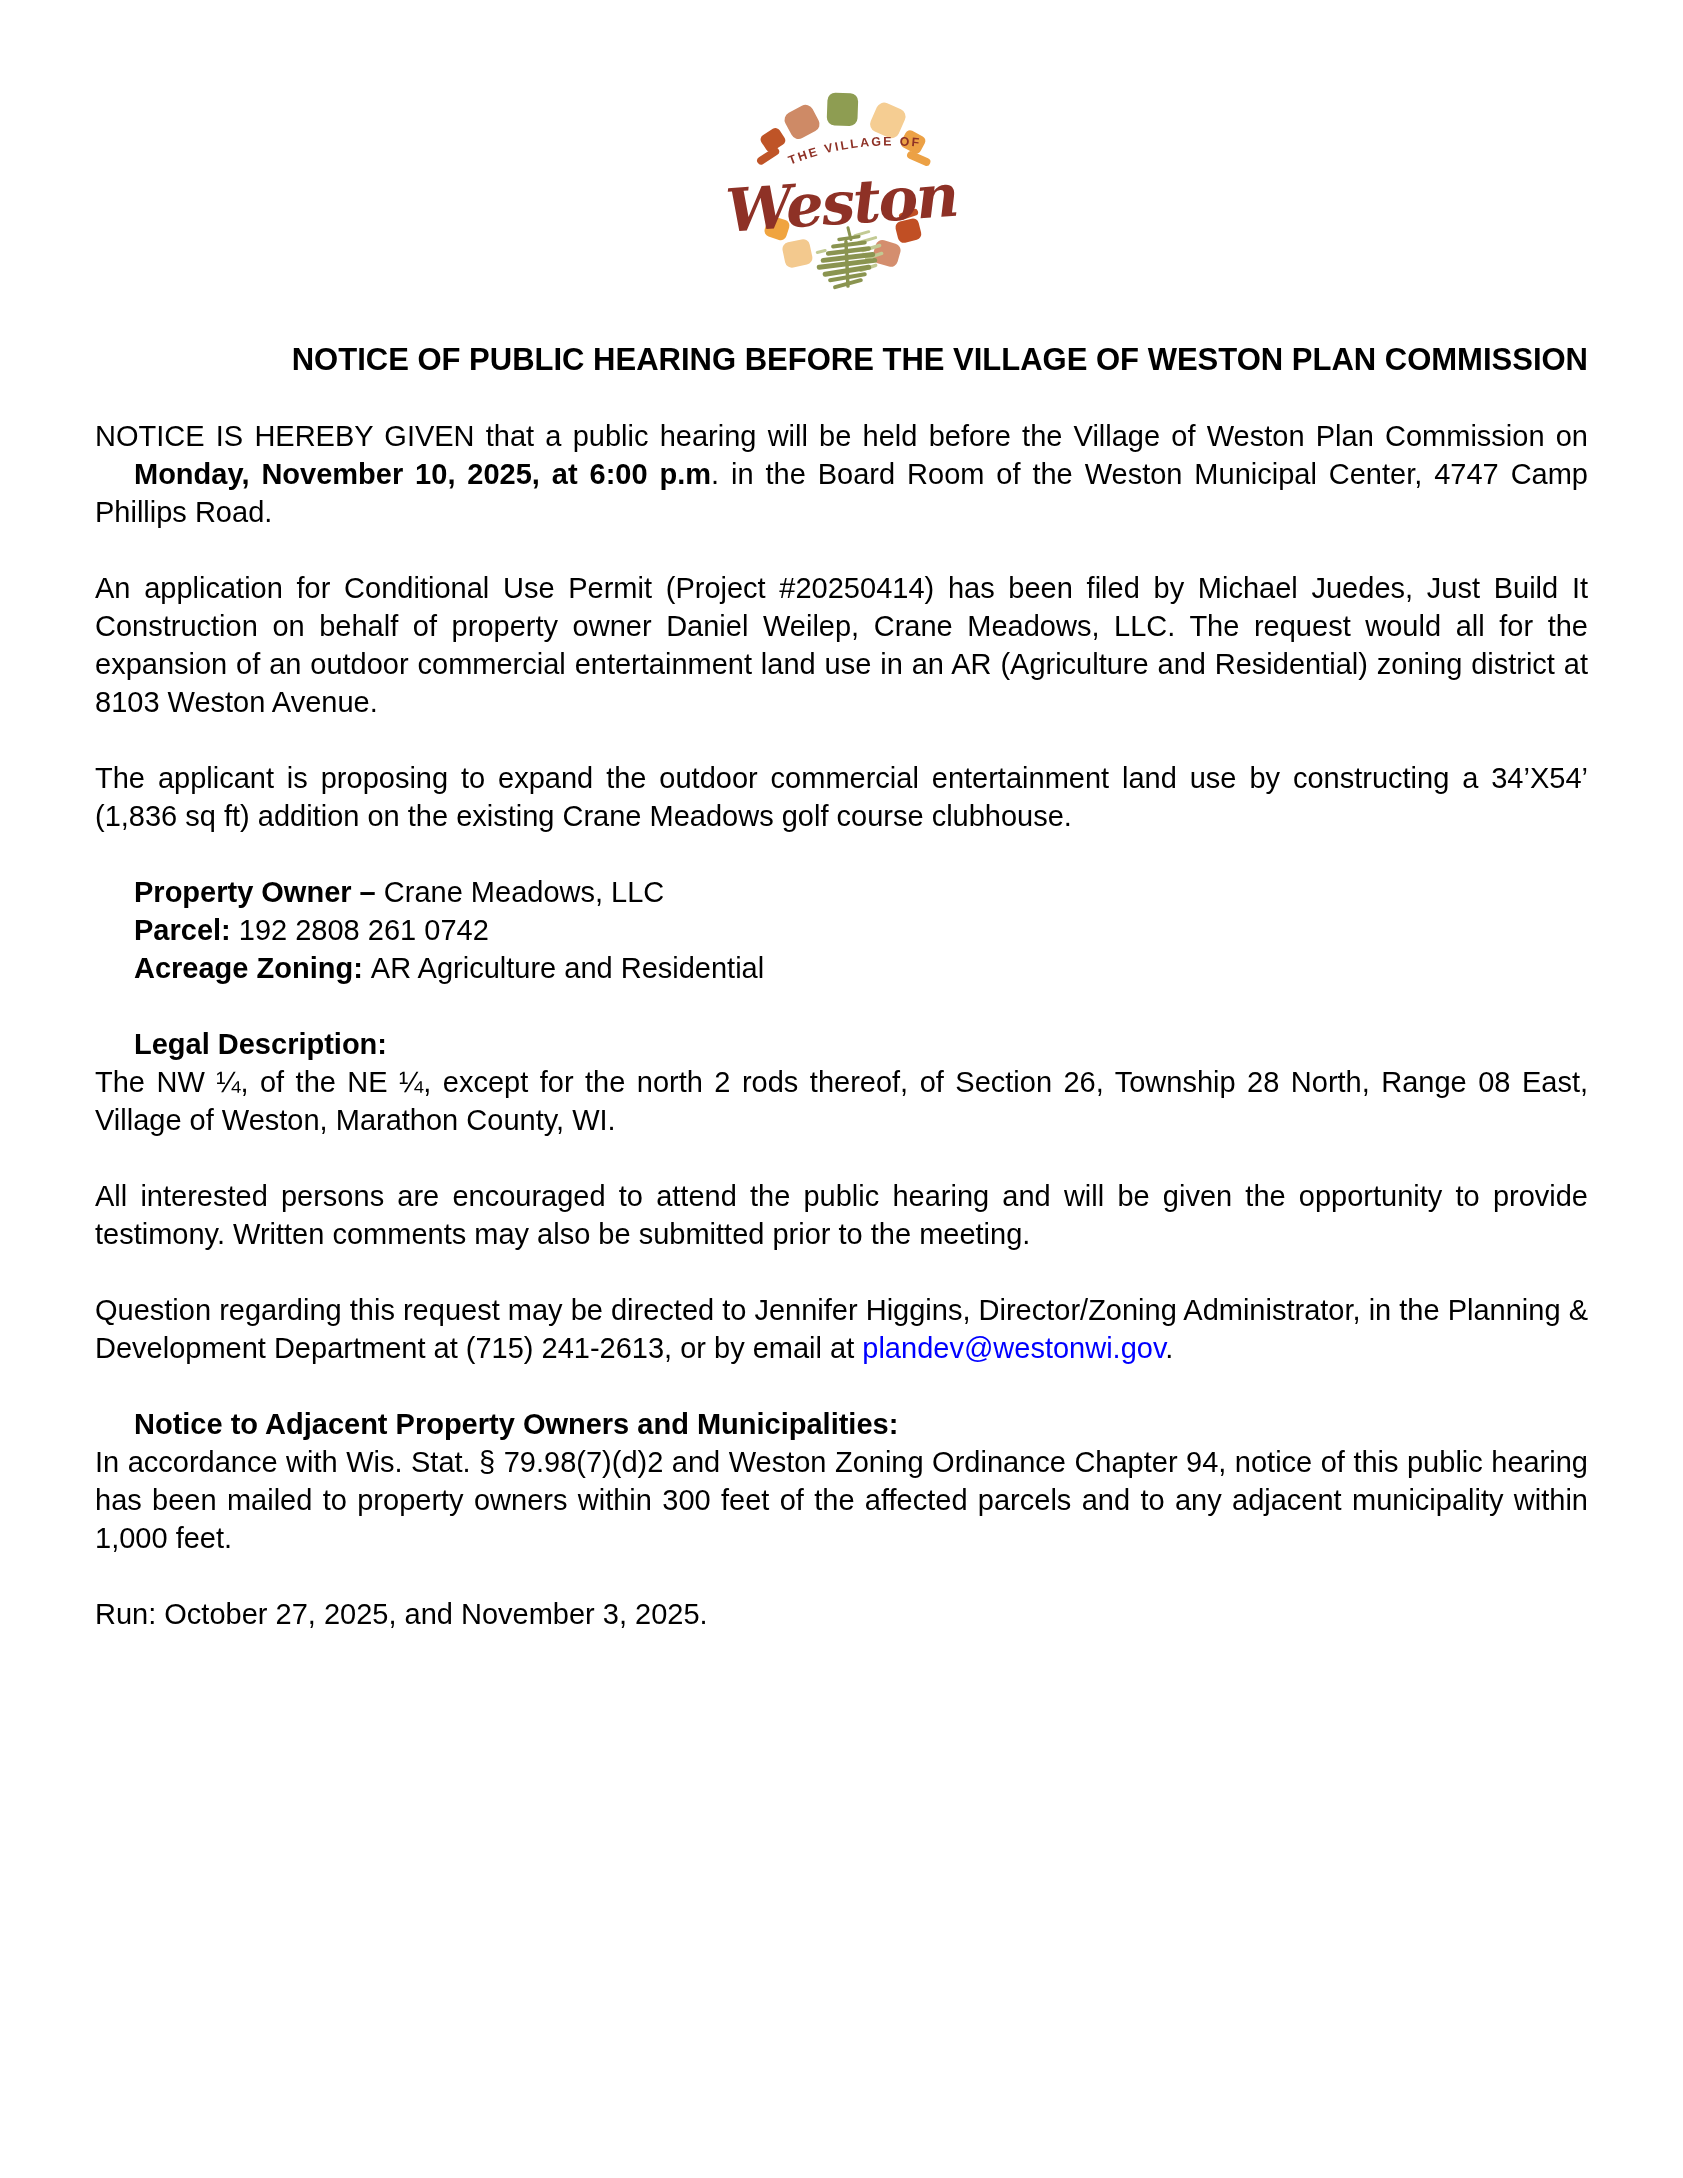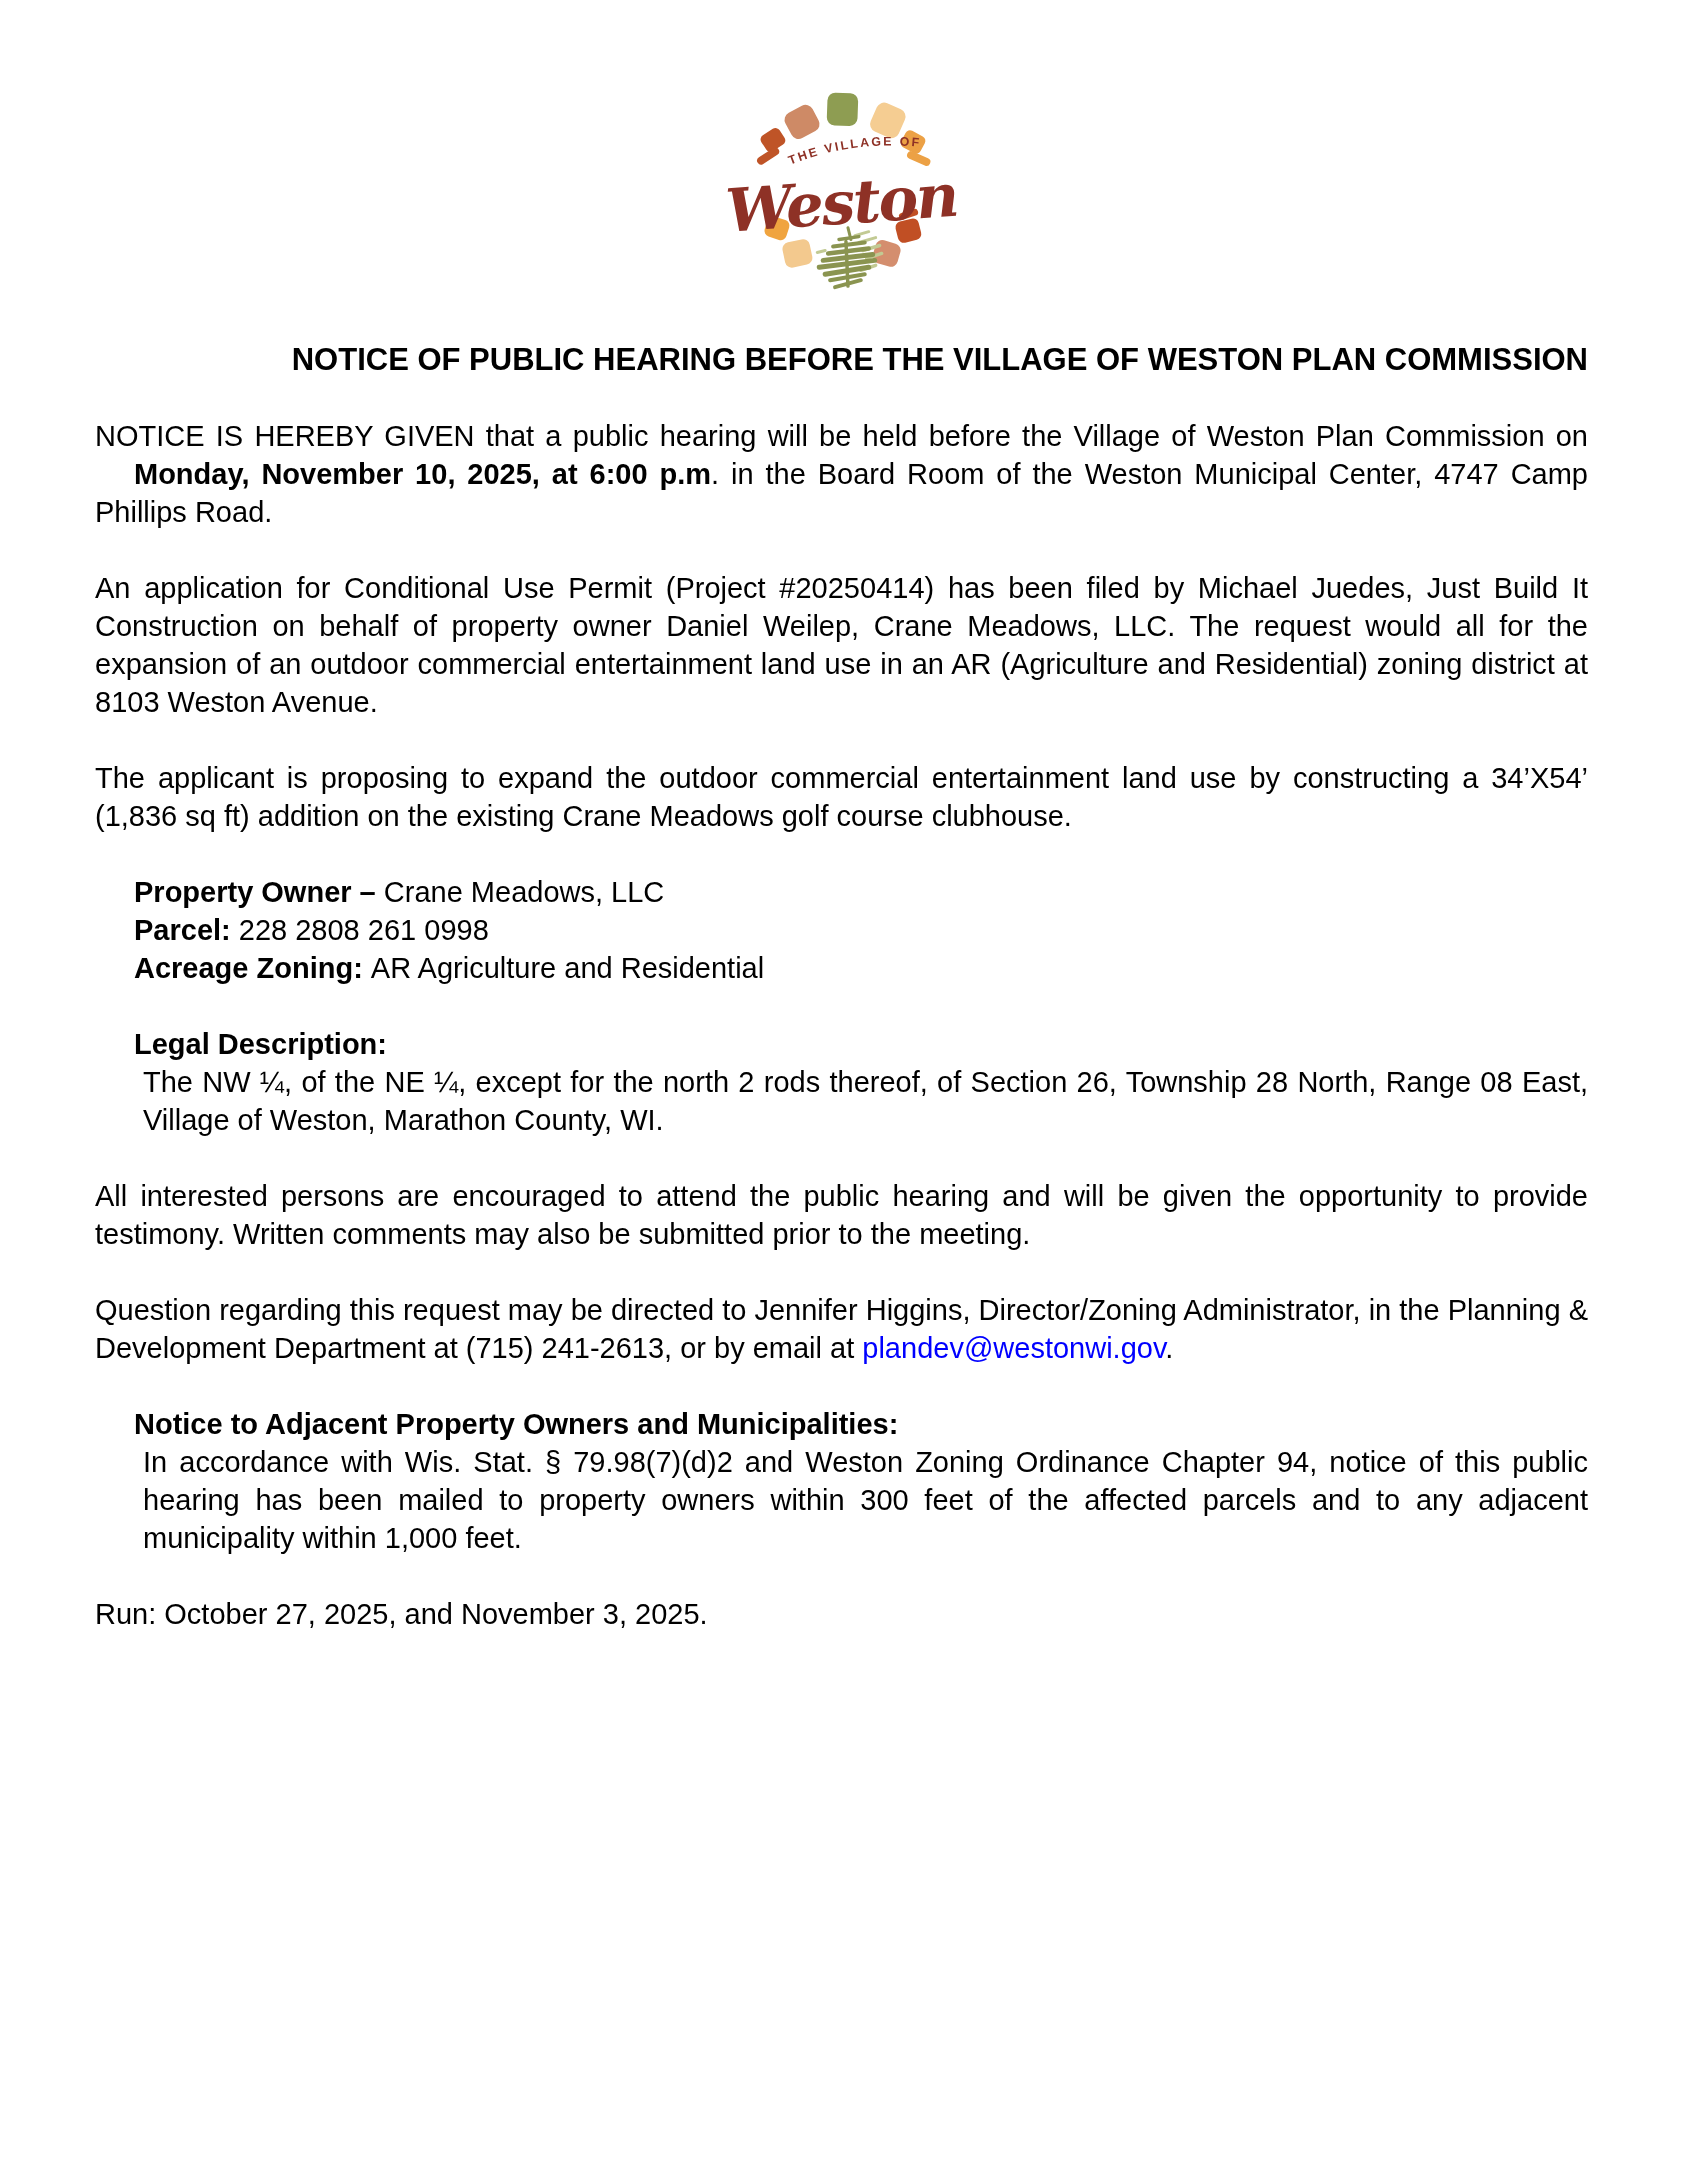--- a/index.html
+++ b/index.html
@@ -22,21 +22,21 @@
   .logo-wrap svg { width: 234px; height: 208px; }
   .title {
     font-size: 31px;
     font-weight: bold;
     text-align: right;
     margin: 42px 95px 0 95px;
     line-height: 38px;
   }
   .content { margin: 0 95px; }
   .content p, .content .block { margin: 38px 0 0 0; }
-  .j { text-align: justify; margin-left: 48px; }
+  .j { text-align: justify; }
   .b { font-weight: bold; margin-left: 39px; }
   .line { line-height: 38px; }
   sup { font-size: 0.62em; vertical-align: super; line-height: 0; }
   .link { color: var(--link-blue, #00f); cursor: pointer; }
 </style>
 </head>
 <body>
 
 <div class="page">
 
@@ -91,21 +91,21 @@
   <div class="content">
 
     <p class="j"><span>NOTICE IS HEREBY GIVEN that a public hearing will be held before the Village of Weston Plan Commission on </span><span class="b">Monday, November 10, 2025, at 6:00 p.m</span><span>. in the Board Room of the Weston Municipal Center, 4747 Camp Phillips Road.</span></p>
 
     <p class="j">An application for Conditional Use Permit (Project #20250414) has been filed by Michael Juedes, Just Build It Construction on behalf of property owner Daniel Weilep, Crane Meadows, LLC. The request would all for the expansion of an outdoor commercial entertainment land use in an AR (Agriculture and Residential) zoning district at 8103 Weston Avenue.</p>
 
     <p class="j">The applicant is proposing to expand the outdoor commercial entertainment land use by constructing a 34’X54’ (1,836 sq ft) addition on the existing Crane Meadows golf course clubhouse.</p>
 
     <div class="block">
       <div class="line"><span class="b">Property Owner – </span><span>Crane Meadows, LLC</span></div>
-      <div class="line"><span class="b">Parcel: </span><span>228 2808 261 0998</span></div>
+      <div class="line"><span class="b">Parcel: </span><span>192 2808 261 0742</span></div>
       <div class="line"><span class="b">Acreage Zoning: </span><span>AR Agriculture and Residential</span></div>
     </div>
 
     <div class="block">
       <div class="line b">Legal Description:</div>
       <div class="j">The NW ¼, of the NE ¼, except for the north 2 rods thereof, of Section 26, Township 28 North, Range 08 East, Village of Weston, Marathon County, WI.</div>
     </div>
 
     <p class="j">All interested persons are encouraged to attend the public hearing and will be given the opportunity to provide testimony. Written comments may also be submitted prior to the meeting.</p>
 

